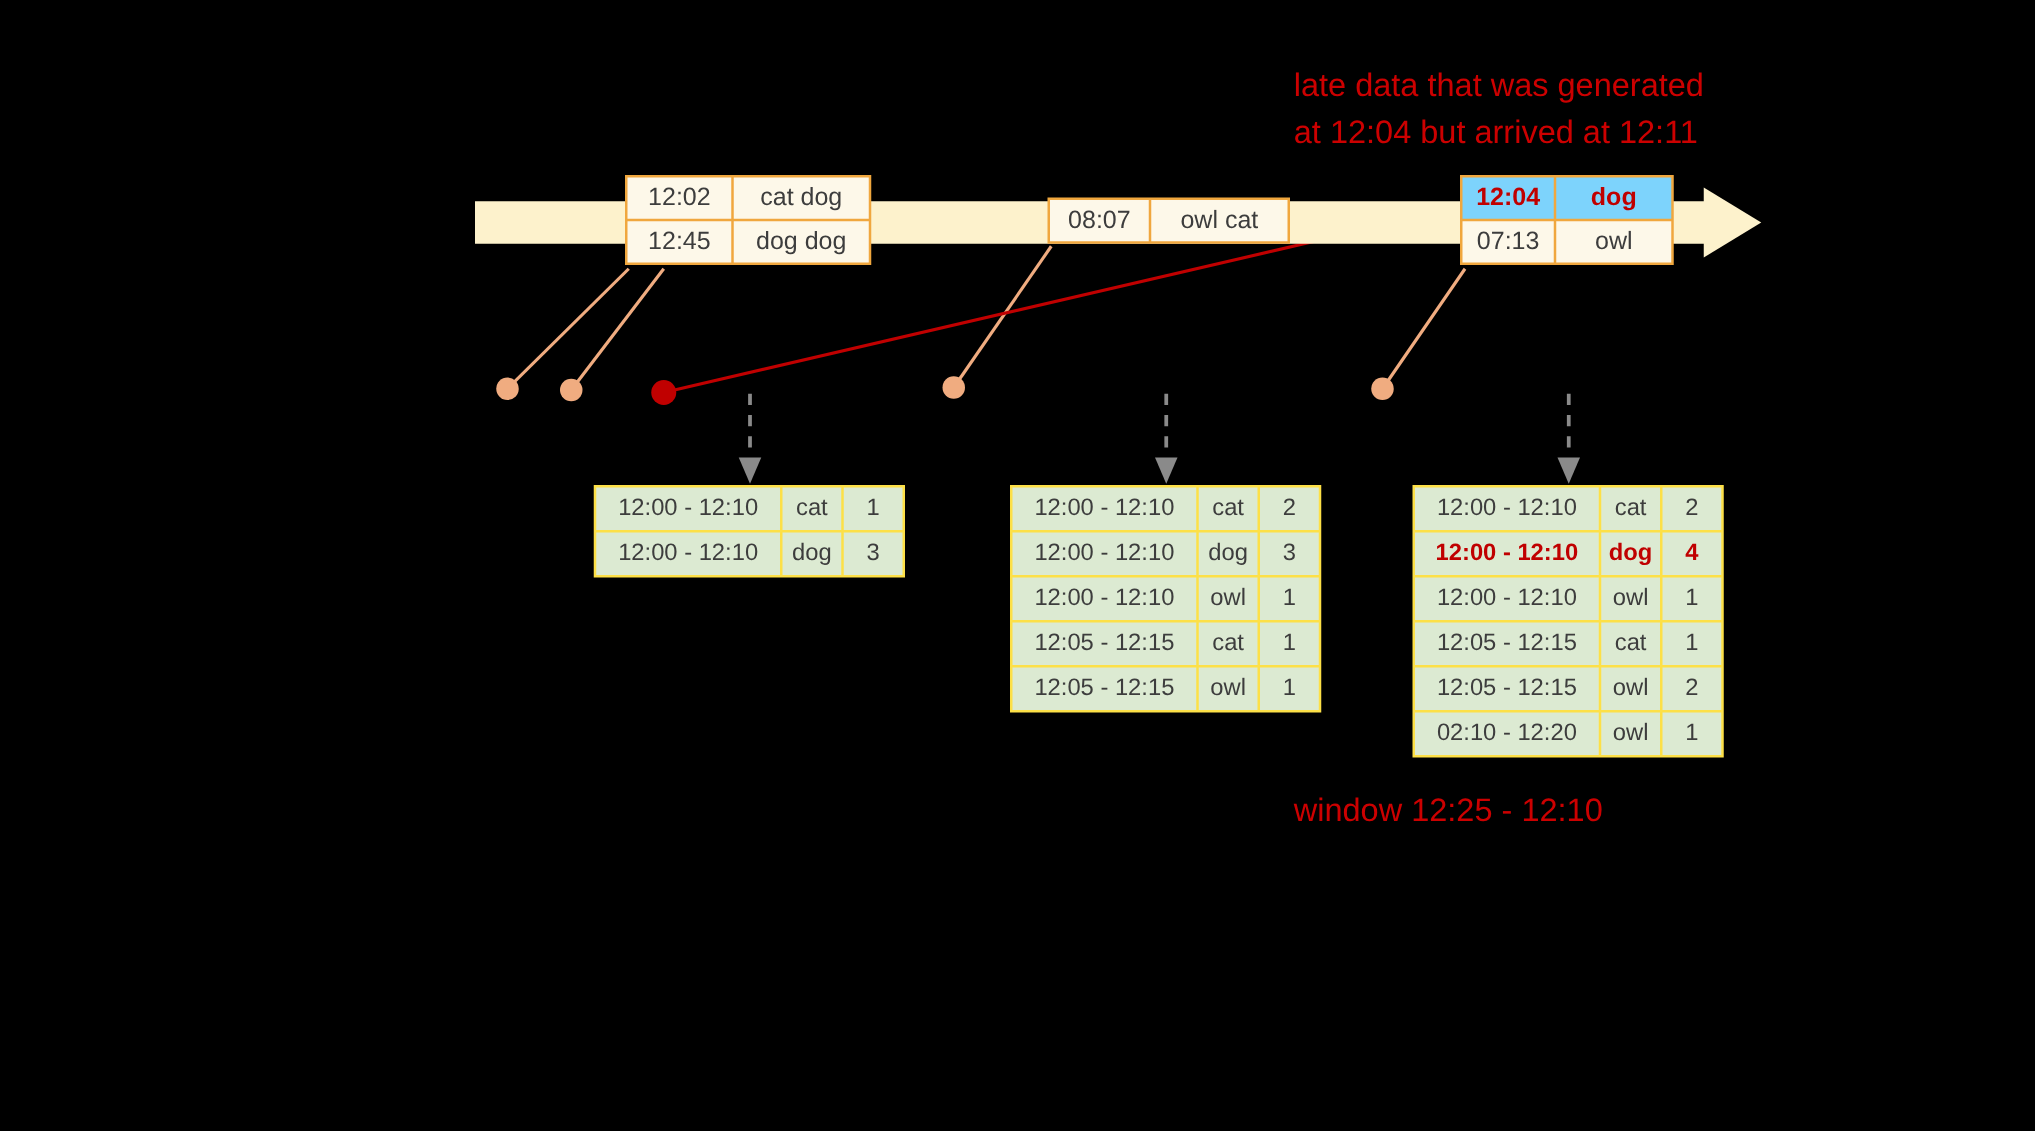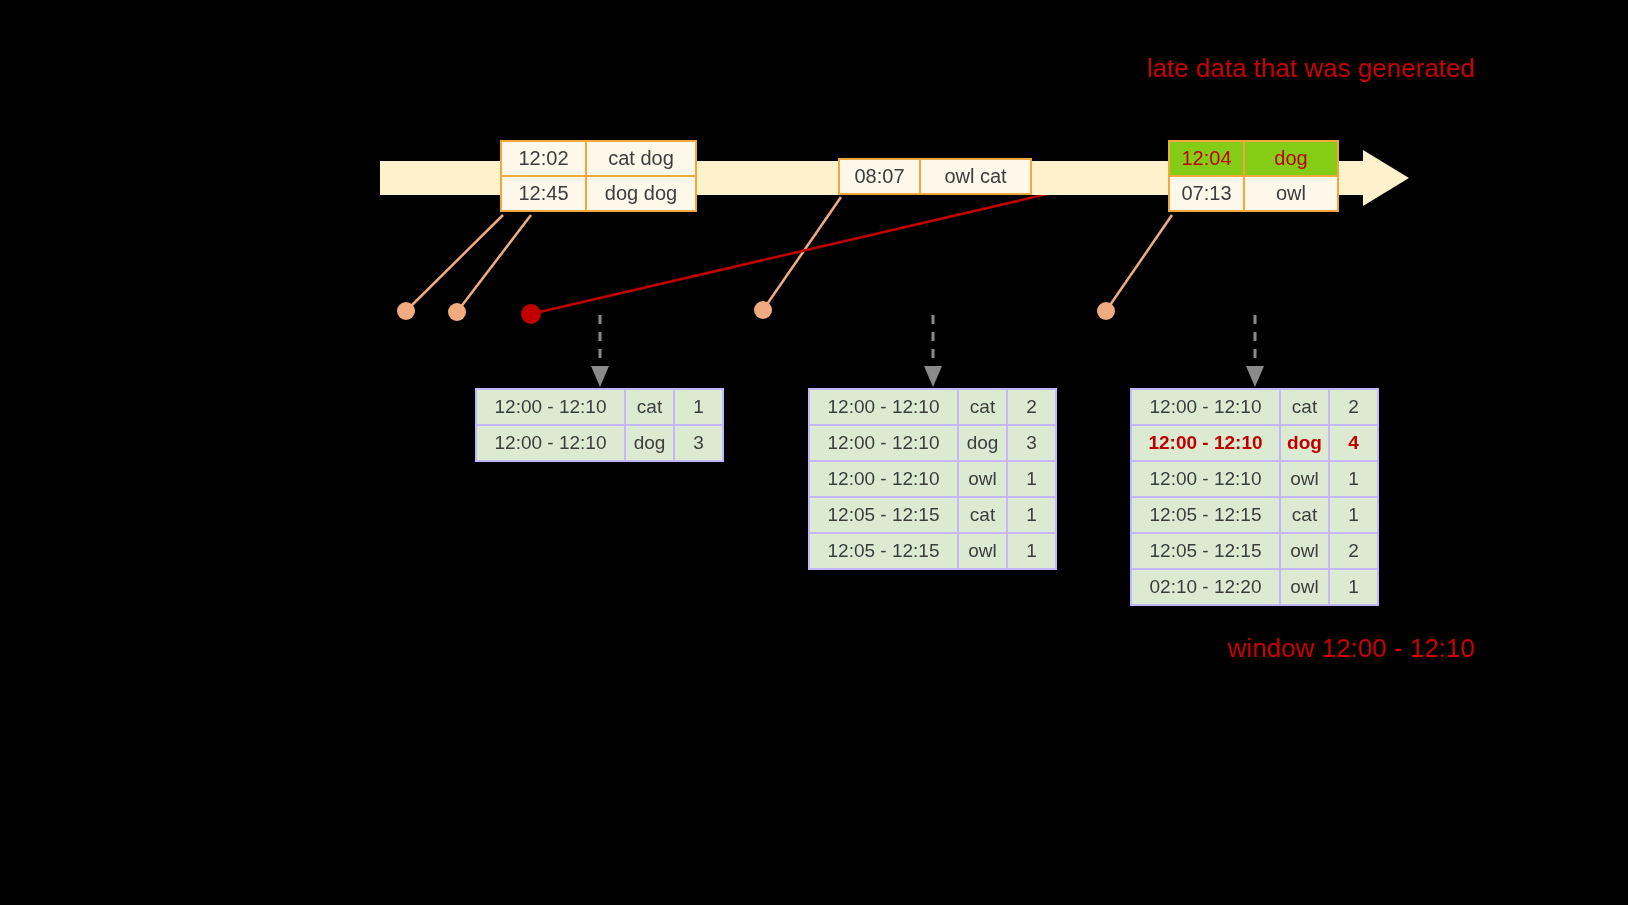--- a/index.html
+++ b/index.html
@@ -11,37 +11,37 @@
 
   
   .tl-body{position:absolute;left:380px;top:161px;width:985px;height:34px;background:#fdf2cc;z-index:2;}
   .tl-head{position:absolute;left:1363px;top:150px;width:0;height:0;z-index:2;
     border-top:28px solid transparent;border-bottom:28px solid transparent;border-left:46px solid #fdf2cc;}
 
   
   .ebox{position:absolute;z-index:3;display:grid;gap:2px;padding:2px;background:#f0a73e;}
   .ebox .ecell{background:#fdf8e9;height:33px;display:flex;align-items:center;justify-content:center;
     font-size:20px;color:#3d3d3d;}
-  .ebox .ecell.late{background:#84cc16;color:#c00000;font-weight:normal;}
+  .ebox .ecell.late{background:#7dd3fc;color:#c00000;font-weight:bold;}
   #ebox1{left:500px;top:140px;grid-template-columns:83px 108px;}
   #ebox2{left:838px;top:158px;grid-template-columns:79px 109px;}
   #ebox3{left:1168px;top:140px;grid-template-columns:73px 92px;}
 
   
   .rtable{position:absolute;z-index:3;display:grid;grid-template-columns:147px 47px 47px;gap:2px;padding:2px;
-    background:#c4b5fd;grid-auto-rows:34px;}
+    background:#fde047;grid-auto-rows:34px;}
   .rtable .rcell{background:#dcead2;display:flex;align-items:center;justify-content:center;
     font-size:19px;color:#3d3d3d;}
   .rtable .rcell.hl{color:#c00000;font-weight:bold;}
   #rt1{left:475px;top:388px;}
   #rt2{left:808px;top:388px;}
   #rt3{left:1130px;top:388px;}
 
   
-  .note{position:absolute;z-index:4;width:440px;text-align:right;color:#cc0000;
+  .note{position:absolute;z-index:4;width:440px;text-align:left;color:#cc0000;
     font-size:26px;line-height:37px;}
   #note-top{left:1035px;top:50px;}
   #note-bottom{left:1035px;top:630px;}
 
   
   .salmon-line{stroke:#f0ac80;stroke-width:2.5;}
   .salmon-dot{fill:#f0ac80;}
   .red-line{stroke:#c00000;stroke-width:2.5;}
   .red-dot{fill:#c00000;}
   .dash-line{stroke:#8a8a8a;stroke-width:3;stroke-dasharray:9 8;}
@@ -92,20 +92,21 @@
 
   <div class="ebox" id="ebox3">
     <div class="ecell late">12:04</div>
     <div class="ecell late">dog</div>
     <div class="ecell">07:13</div>
     <div class="ecell">owl</div>
   </div>
 
   <div class="note" id="note-top">
     <div>late data that was generated</div>
+    <div>at 12:04 but arrived at 12:11</div>
   </div>
 
   <div class="rtable" id="rt1">
     <div class="rcell">12:00 - 12:10</div>
     <div class="rcell">cat</div>
     <div class="rcell">1</div>
     <div class="rcell">12:00 - 12:10</div>
     <div class="rcell">dog</div>
     <div class="rcell">3</div>
   </div>
@@ -143,16 +144,16 @@
     <div class="rcell">1</div>
     <div class="rcell">12:05 - 12:15</div>
     <div class="rcell">owl</div>
     <div class="rcell">2</div>
     <div class="rcell">02:10 - 12:20</div>
     <div class="rcell">owl</div>
     <div class="rcell">1</div>
   </div>
 
   <div class="note" id="note-bottom">
-    <div>window 12:00 - 12:10</div>
+    <div>window 12:25 - 12:10</div>
   </div>
 
 </div>
 
 </body></html>

